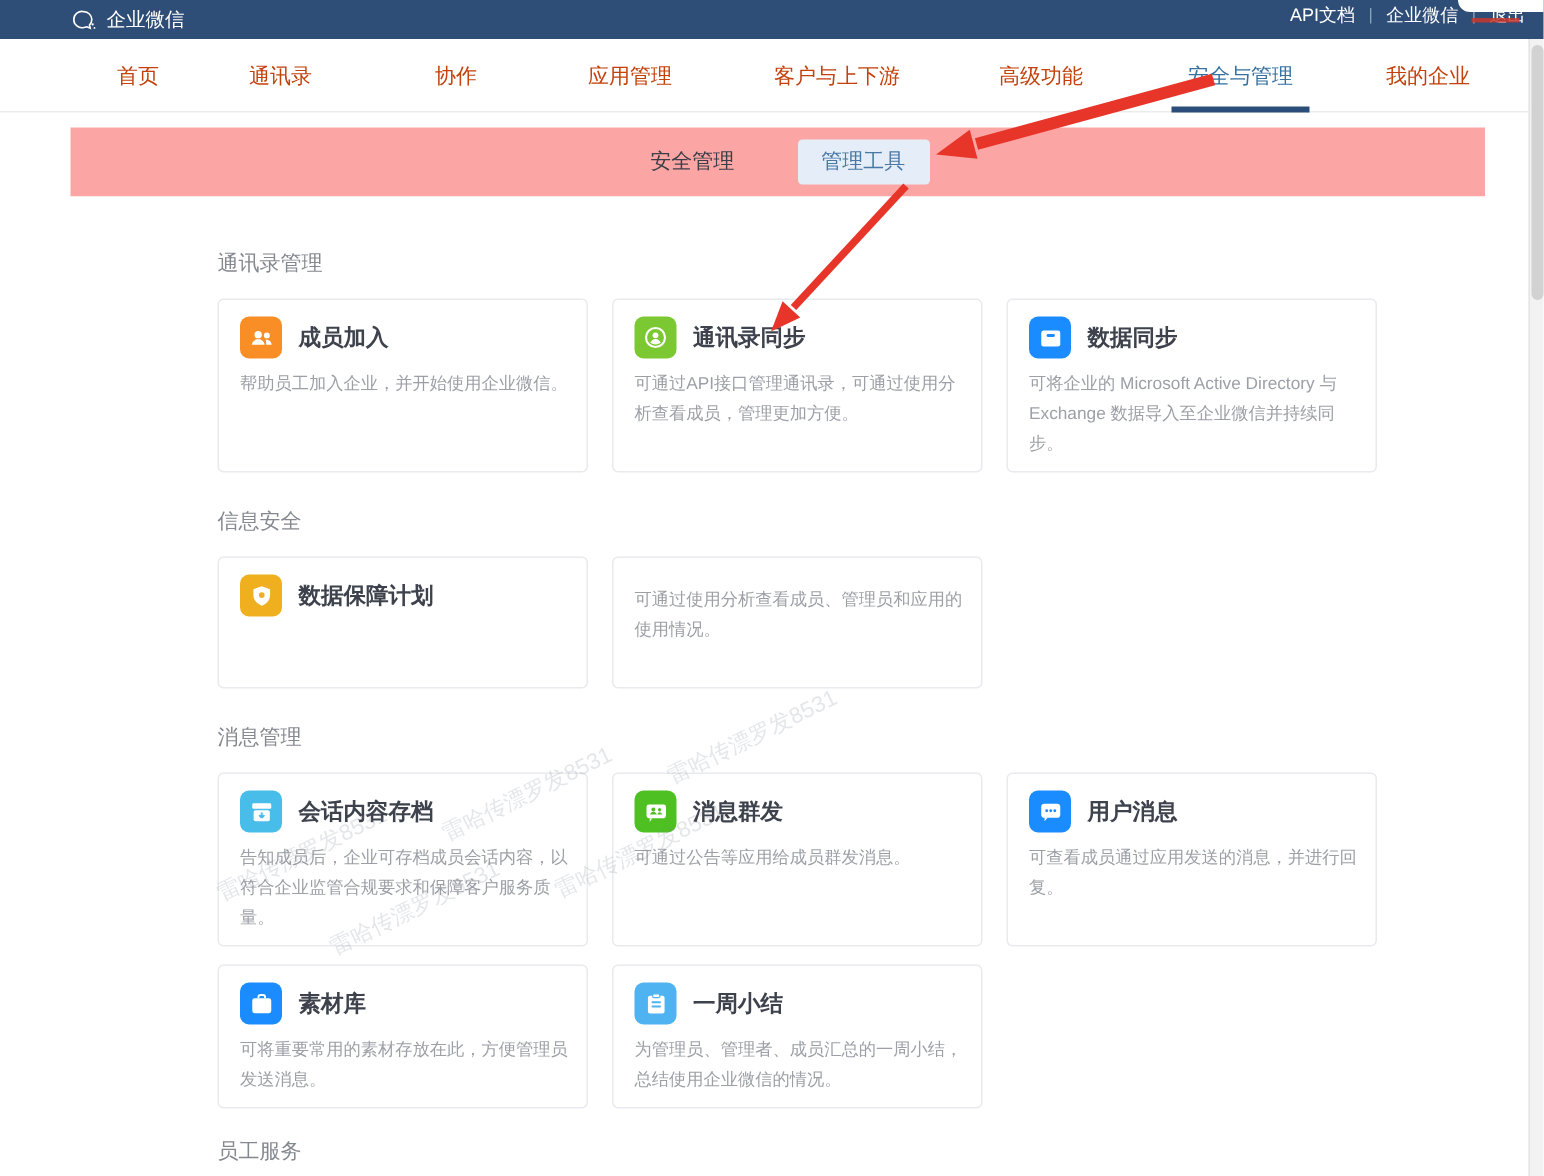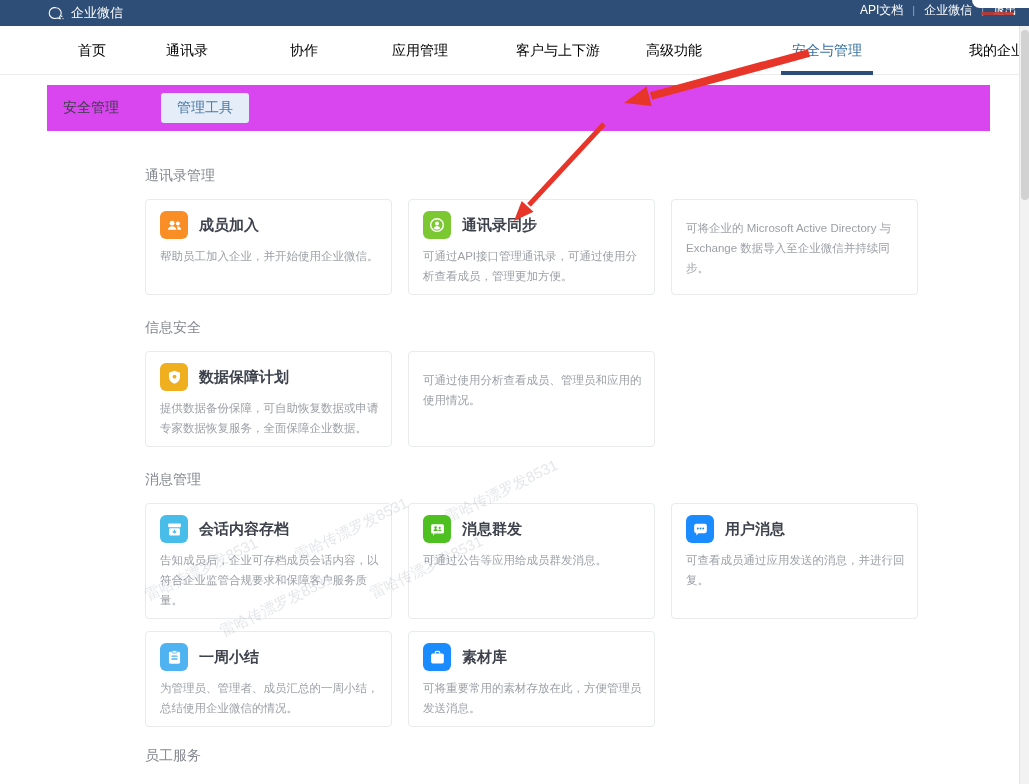--- a/index.html
+++ b/index.html
@@ -8,29 +8,29 @@
   .topbar{position:absolute;left:0;top:0;width:1029px;height:26px;background:#2F4E77;display:flex;align-items:center;}
   .brand{display:flex;align-items:center;gap:6px;margin-left:48px;color:#fff;font-size:13px;cursor:pointer;justify-content:center;}
   .toplinks{position:absolute;right:12px;top:0;height:20px;display:flex;align-items:center;gap:9px;color:#fff;font-size:12px;margin-left:24px;}
   .toplinks .sep{color:#8fa3bf;font-size:11px;}
   .toplink{cursor:pointer;}
   .corner-artifact{position:absolute;right:0;top:0;width:57px;height:8px;background:#fff;border-bottom-left-radius:8px;}
   .logout-strike{position:absolute;right:4px;top:12px;width:32px;height:3px;background:#c8372d;opacity:.85;}
   
   .navbar{position:absolute;left:0;top:26px;width:1029px;height:48px;background:#fff;border-bottom:1px solid #ececec;}
   .nav-item{position:absolute;top:0;height:48px;line-height:48px;transform:translateX(-50%);
-    font-size:14px;color:#000000;cursor:pointer;white-space:nowrap;}
+    font-size:14px;color:#c2410c;cursor:pointer;white-space:nowrap;}
   .nav-item.active{color:#36719F;}
   .nav-underline{position:absolute;top:45px;height:4px;width:92px;background:#2A4E79;transform:translateX(-50%);}
   
   .scrollbar{position:absolute;right:0;top:26px;width:10px;height:758px;background:#f2f2f2;border-left:1px solid #e4e4e4;box-sizing:border-box;}
   .scroll-thumb{position:absolute;left:1px;top:4px;width:8px;height:170px;background:#d2d2d2;border-radius:4px;}
   
-  .tabstrip{position:absolute;left:47px;top:85px;width:943px;height:46px;background:#d946ef;
-    display:flex;align-items:center;gap:26px;}
+  .tabstrip{position:absolute;left:47px;top:85px;width:943px;height:46px;background:#fca5a5;
+    display:flex;align-items:center;justify-content:center;gap:26px;}
   .tab{font-size:14px;color:#3A3F47;cursor:pointer;padding:6px 16px;border-radius:3px;}
   .tab.active{background:#E5EEF8;color:#4A78A6;}
   
   .content{position:absolute;left:47px;top:131px;width:943px;padding:0 72px 0 98px;box-sizing:border-box;background:#fff;}
   .sec-label{font-size:14px;color:#84888F;margin:24px 0 14px;}
   .sec-label.first{margin-top:36px;}
   .cards{display:flex;flex-wrap:wrap;gap:12px 16px;width:773px;}
   .card{width:247px;min-height:88px;box-sizing:border-box;background:#fff;border:1px solid #E8EAED;
     border-radius:4px;padding:11px 12px 8px 14px;cursor:pointer;}
   .card-head{display:flex;align-items:center;gap:11px;}
@@ -67,23 +67,23 @@
   </div>
   <div class="corner-artifact"></div>
 </div>
 
 <div class="navbar">
   <span class="nav-item" style="left:92px">首页</span>
   <span class="nav-item" style="left:187px">通讯录</span>
   <span class="nav-item" style="left:304px">协作</span>
   <span class="nav-item" style="left:420px">应用管理</span>
   <span class="nav-item" style="left:558px">客户与上下游</span>
-  <span class="nav-item" style="left:674px">高级功能</span>
+  <span class="nav-item" style="left:694px">高级功能</span>
   <span class="nav-item active" style="left:827px">安全与管理</span>
-  <span class="nav-item" style="left:997px">我的企业</span>
+  <span class="nav-item" style="left:952px">我的企业</span>
   <span class="nav-underline" style="left:827px"></span>
 </div>
 
 <div class="scrollbar">
   <div class="scroll-thumb"></div>
 </div>
 
 <div class="tabstrip">
   <span class="tab">安全管理</span>
   <span class="tab active">管理工具</span>
@@ -114,37 +114,45 @@
             <circle cx="12" cy="12" r="7.6" fill="none" stroke="#fff" stroke-width="1.7"></circle>
             <circle cx="12" cy="10.2" r="2.3" fill="#fff"></circle>
             <path d="M7.8 16.2c.9-2.1 2.4-3.1 4.2-3.1s3.3 1 4.2 3.1a7.6 7.6 0 01-8.4 0z" fill="#fff"></path>
           </svg>
         </span>
         <span class="card-title">通讯录同步</span>
       </div>
       <div class="card-desc">可通过API接口管理通讯录，可通过使用分析查看成员，管理更加方便。</div>
     </div>
     <div class="card">
+      <div class="card-head">
+        <span class="ic" style="background: rgb(26, 140, 255); color: rgb(26, 140, 255);">
+          <svg viewBox="0 0 24 24" width="19" height="19">
+            <rect x="4" y="5.5" width="16" height="13.5" rx="2" fill="#fff"></rect>
+            <rect x="8.5" y="8.5" width="7" height="2.4" rx="1.2" fill="currentColor"></rect>
+          </svg>
+        </span>
+        <span class="card-title">数据同步</span>
+      </div>
       <div class="card-desc">可将企业的 Microsoft Active Directory 与 Exchange 数据导入至企业微信并持续同步。</div>
     </div>
   </div>
 
   <div class="sec-label">信息安全</div>
   <div class="cards">
     <div class="card">
       <div class="card-head">
         <span class="ic" style="background: rgb(239, 175, 31); color: rgb(239, 175, 31);">
           <svg viewBox="0 0 24 24" width="19" height="19">
             <path d="M12 3.5l7 2.6v4.8c0 4.3-2.9 7.5-7 9.1-4.1-1.6-7-4.8-7-9.1V6.1z" fill="#fff"></path>
             <circle cx="12" cy="11" r="2.4" fill="currentColor"></circle>
           </svg>
         </span>
         <span class="card-title">数据保障计划</span>
       </div>
-      <div class="card-desc">提供数据备份保障，可自助恢复数据或申请专家数据恢复服务，全面保障企业数据。</div>
     </div>
     <div class="card">
       <div class="card-desc">可通过使用分析查看成员、管理员和应用的使用情况。</div>
     </div>
   </div>
 
   <div class="sec-label">消息管理</div>
   <div class="cards">
     <div class="card">
       <div class="card-head">
@@ -185,43 +193,43 @@
             <circle cx="12" cy="10.7" r="1.2" fill="currentColor"></circle>
             <circle cx="15.4" cy="10.7" r="1.2" fill="currentColor"></circle>
           </svg>
         </span>
         <span class="card-title">用户消息</span>
       </div>
       <div class="card-desc">可查看成员通过应用发送的消息，并进行回复。</div>
     </div>
     <div class="card">
       <div class="card-head">
+        <span class="ic" style="background: rgb(26, 140, 255); color: rgb(26, 140, 255);">
+          <svg viewBox="0 0 24 24" width="19" height="19">
+            <path d="M9.2 7V6a1.8 1.8 0 011.8-1.8h2A1.8 1.8 0 0114.8 6v1" fill="none" stroke="#fff" stroke-width="1.6"></path>
+            <rect x="4" y="7" width="16" height="12.5" rx="2" fill="#fff"></rect>
+          </svg>
+        </span>
+        <span class="card-title">素材库</span>
+      </div>
+      <div class="card-desc">可将重要常用的素材存放在此，方便管理员发送消息。</div>
+    </div>
+    <div class="card">
+      <div class="card-head">
         <span class="ic" style="background: rgb(78, 179, 240); color: rgb(78, 179, 240);">
           <svg viewBox="0 0 24 24" width="19" height="19">
             <rect x="5" y="4.8" width="14" height="15" rx="1.8" fill="#fff"></rect>
             <rect x="9" y="3.2" width="6" height="3.2" rx="1" fill="#fff" stroke="currentColor" stroke-width="1"></rect>
             <rect x="8" y="9.5" width="8" height="1.7" rx="0.8" fill="currentColor"></rect>
             <rect x="8" y="13" width="8" height="1.7" rx="0.8" fill="currentColor"></rect>
           </svg>
         </span>
         <span class="card-title">一周小结</span>
       </div>
       <div class="card-desc">为管理员、管理者、成员汇总的一周小结，总结使用企业微信的情况。</div>
-    </div>
-    <div class="card">
-      <div class="card-head">
-        <span class="ic" style="background: rgb(26, 140, 255); color: rgb(26, 140, 255);">
-          <svg viewBox="0 0 24 24" width="19" height="19">
-            <path d="M9.2 7V6a1.8 1.8 0 011.8-1.8h2A1.8 1.8 0 0114.8 6v1" fill="none" stroke="#fff" stroke-width="1.6"></path>
-            <rect x="4" y="7" width="16" height="12.5" rx="2" fill="#fff"></rect>
-          </svg>
-        </span>
-        <span class="card-title">素材库</span>
-      </div>
-      <div class="card-desc">可将重要常用的素材存放在此，方便管理员发送消息。</div>
     </div>
   </div>
 
   <div class="sec-label" style="margin-top:20px">员工服务</div>
 
 </div>
 
 <span class="wm" style="left:140px;top:560px">雷哈传漂罗发8531</span>
 <span class="wm" style="left:290px;top:520px">雷哈传漂罗发8531</span>
 <span class="wm" style="left:440px;top:482px">雷哈传漂罗发8531</span>

